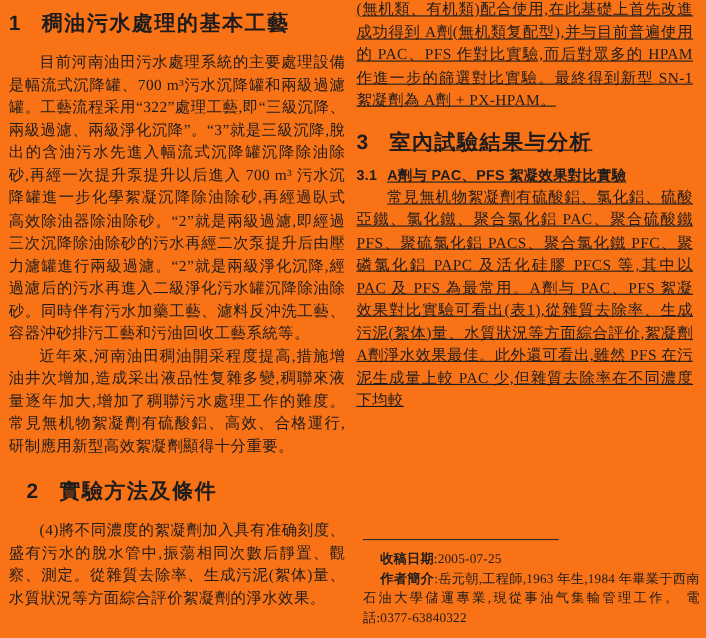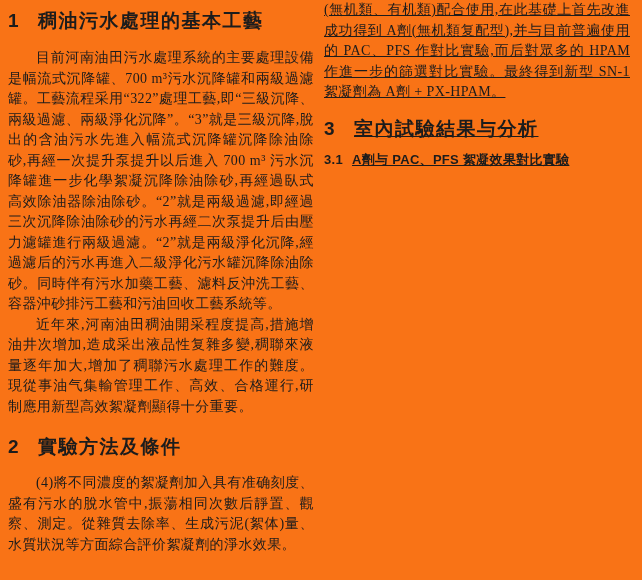--- a/index.html
+++ b/index.html
@@ -28,21 +28,21 @@
 
   h1.sec {
     font-family:"Liberation Sans","DejaVu Sans",sans-serif;
     font-size:19px;
     font-weight:700;
     letter-spacing:1.5px;
     margin:0;
   }
   h1.sec .h-num { display:inline-block; min-width:30px; letter-spacing:0; }
   #h-sec1 { margin:8px 0 14px; }
-  #h-sec2 { margin:17px 0 13px; }
+  #h-sec2 { margin:17px 16px 13px; }
   #h-sec3 { margin:13px 0 9px; }
 
   h2.subsec {
     font-family:"Liberation Sans","DejaVu Sans",sans-serif;
     font-size:13px;
     font-weight:700;
     letter-spacing:0.3px;
     margin:0 0 2px;
   }
   h2.subsec .h-num { display:inline-block; min-width:28px; }
@@ -74,31 +74,41 @@
 </head>
 <body>
 
 <div id="page">
 
   <div id="left-col" class="col">
     <h1 class="sec" id="h-sec1">
       <span class="h-num">1</span><span>稠油污水處理的基本工藝</span>
     </h1>
     <p class="body indent">目前河南油田污水處理系統的主要處理設備是幅流式沉降罐、700 m³污水沉降罐和兩級過濾罐。工藝流程采用“322”處理工藝,即“三級沉降、兩級過濾、兩級淨化沉降”。“3”就是三級沉降,脫出的含油污水先進入幅流式沉降罐沉降除油除砂,再經一次提升泵提升以后進入 700 m³ 污水沉降罐進一步化學絮凝沉降除油除砂,再經過臥式高效除油器除油除砂。“2”就是兩級過濾,即經過三次沉降除油除砂的污水再經二次泵提升后由壓力濾罐進行兩級過濾。“2”就是兩級淨化沉降,經過濾后的污水再進入二級淨化污水罐沉降除油除砂。同時伴有污水加藥工藝、濾料反沖洗工藝、容器沖砂排污工藝和污油回收工藝系統等。</p>
-    <p class="body indent">近年來,河南油田稠油開采程度提高,措施增油井次增加,造成采出液品性复雜多變,稠聯來液量逐年加大,增加了稠聯污水處理工作的難度。現從事油气集輸管理工作、高效、合格運行,研制應用新型高效絮凝劑顯得十分重要。</p>
+    <p class="body indent">近年來,河南油田稠油開采程度提高,措施增油井次增加,造成采出液品性复雜多變,稠聯來液量逐年加大,增加了稠聯污水處理工作的難度。常見無机物絮凝劑有硫酸鋁、高效、合格運行,研制應用新型高效絮凝劑顯得十分重要。</p>
     <h1 class="sec" id="h-sec2">
       <span class="h-num">2</span><span>實驗方法及條件</span>
     </h1>
     <p class="body indent">(4)將不同濃度的絮凝劑加入具有准确刻度、盛有污水的脫水管中,振蕩相同次數后靜置、觀察、測定。從雜質去除率、生成污泥(絮体)量、水質狀況等方面綜合評价絮凝劑的淨水效果。</p>
   </div>
 
   <div id="right-col" class="col">
     <p class="body">(無机類、有机類)配合使用,在此基礎上首先改進成功得到 A劑(無机類复配型),并与目前普遍使用的 PAC、PFS 作對比實驗,而后對眾多的 HPAM 作進一步的篩選對比實驗。最終得到新型 SN-1 絮凝劑為 A劑 + PX-HPAM。</p>
     <h1 class="sec" id="h-sec3">
       <span class="h-num">3</span><span>室內試驗結果与分析</span>
     </h1>
     <h2 class="subsec">
       <span class="h-num">3.1</span><span>A劑与 PAC、PFS 絮凝效果對比實驗</span>
     </h2>
+    <p class="body indent">常見無机物絮凝劑有硫酸鋁、氯化鋁、硫酸亞鐵、氯化鐵、聚合氯化鋁 PAC、聚合硫酸鐵 PFS、聚硫氯化鋁 PACS、聚合氯化鐵 PFC、聚磷氯化鋁 PAPC 及活化硅膠 PFCS 等,其中以 PAC 及 PFS 為最常用。A劑与 PAC、PFS 絮凝效果對比實驗可看出(表1),從雜質去除率、生成污泥(絮体)量、水質狀況等方面綜合評价,絮凝劑 A劑淨水效果最佳。此外還可看出,雖然 PFS 在污泥生成量上較 PAC 少,但雜質去除率在不同濃度下均較</p>
   </div>
 
+  <div id="footnote">
+    <div class="fn-rule"></div>
+    <p class="fn">
+      <span class="fn-label">收稿日期</span><span>:2005-07-25</span>
+    </p>
+    <p class="fn">
+      <span class="fn-label">作者簡介</span><span>:岳元朝,工程師,1963 年生,1984 年畢業于西南石油大學儲運專業,現從事油气集輸管理工作。 電話:0377-63840322</span>
+    </p>
+  </div>
 
 </div>
 
 </body></html>

